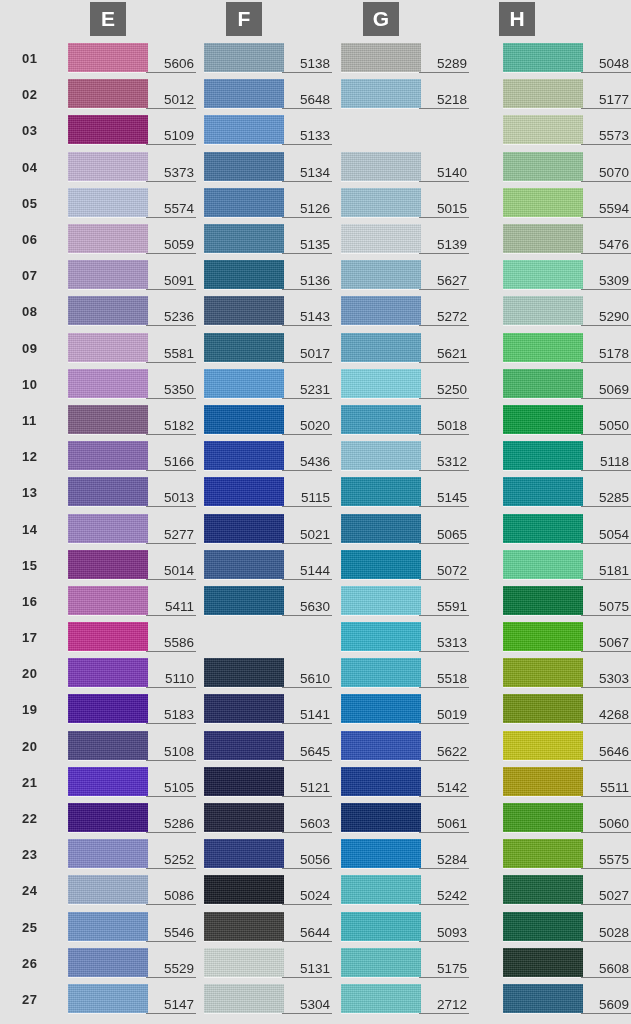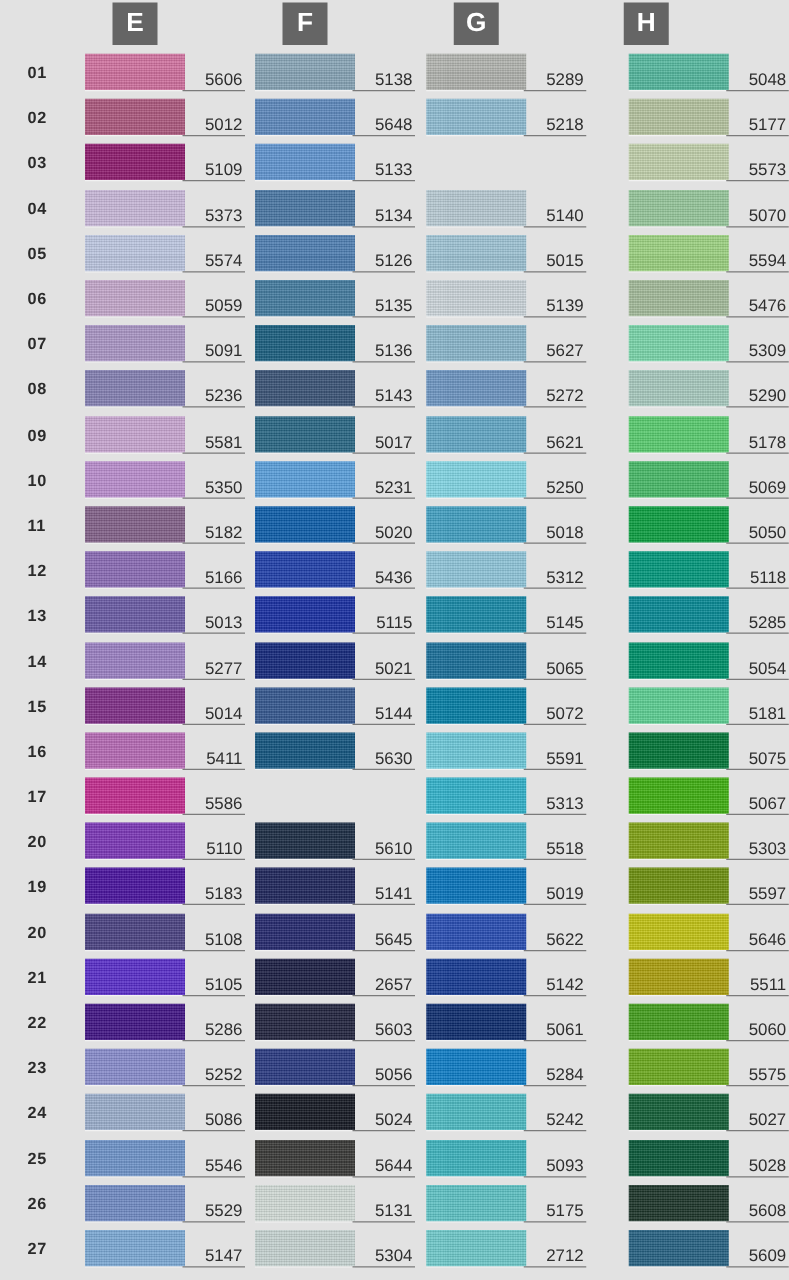--- a/index.html
+++ b/index.html
@@ -455,21 +455,21 @@
       <div class="cell col-1">
         <div class="swatch" style="background-color: rgb(32, 39, 92);"></div>
         <div class="code">5141</div>
       </div>
       <div class="cell col-2">
         <div class="swatch" style="background-color: rgb(10, 118, 188);"></div>
         <div class="code">5019</div>
       </div>
       <div class="cell col-3">
         <div class="swatch" style="background-color: rgb(111, 145, 18);"></div>
-        <div class="code">5597</div>
+        <div class="code">4268</div>
       </div>
     </div>
     <div class="grid-row">
       <div class="row-number">20</div>
       <div class="cell col-0">
         <div class="swatch" style="background-color: rgb(75, 67, 130);"></div>
         <div class="code">5108</div>
       </div>
       <div class="cell col-1">
         <div class="swatch" style="background-color: rgb(38, 42, 110);"></div>
@@ -485,21 +485,21 @@
       </div>
     </div>
     <div class="grid-row">
       <div class="row-number">21</div>
       <div class="cell col-0">
         <div class="swatch" style="background-color: rgb(84, 41, 196);"></div>
         <div class="code">5105</div>
       </div>
       <div class="cell col-1">
         <div class="swatch" style="background-color: rgb(23, 26, 63);"></div>
-        <div class="code">2657</div>
+        <div class="code">5121</div>
       </div>
       <div class="cell col-2">
         <div class="swatch" style="background-color: rgb(19, 55, 143);"></div>
         <div class="code">5142</div>
       </div>
       <div class="cell col-3">
         <div class="swatch" style="background-color: rgb(168, 156, 12);"></div>
         <div class="code">5511</div>
       </div>
     </div>

